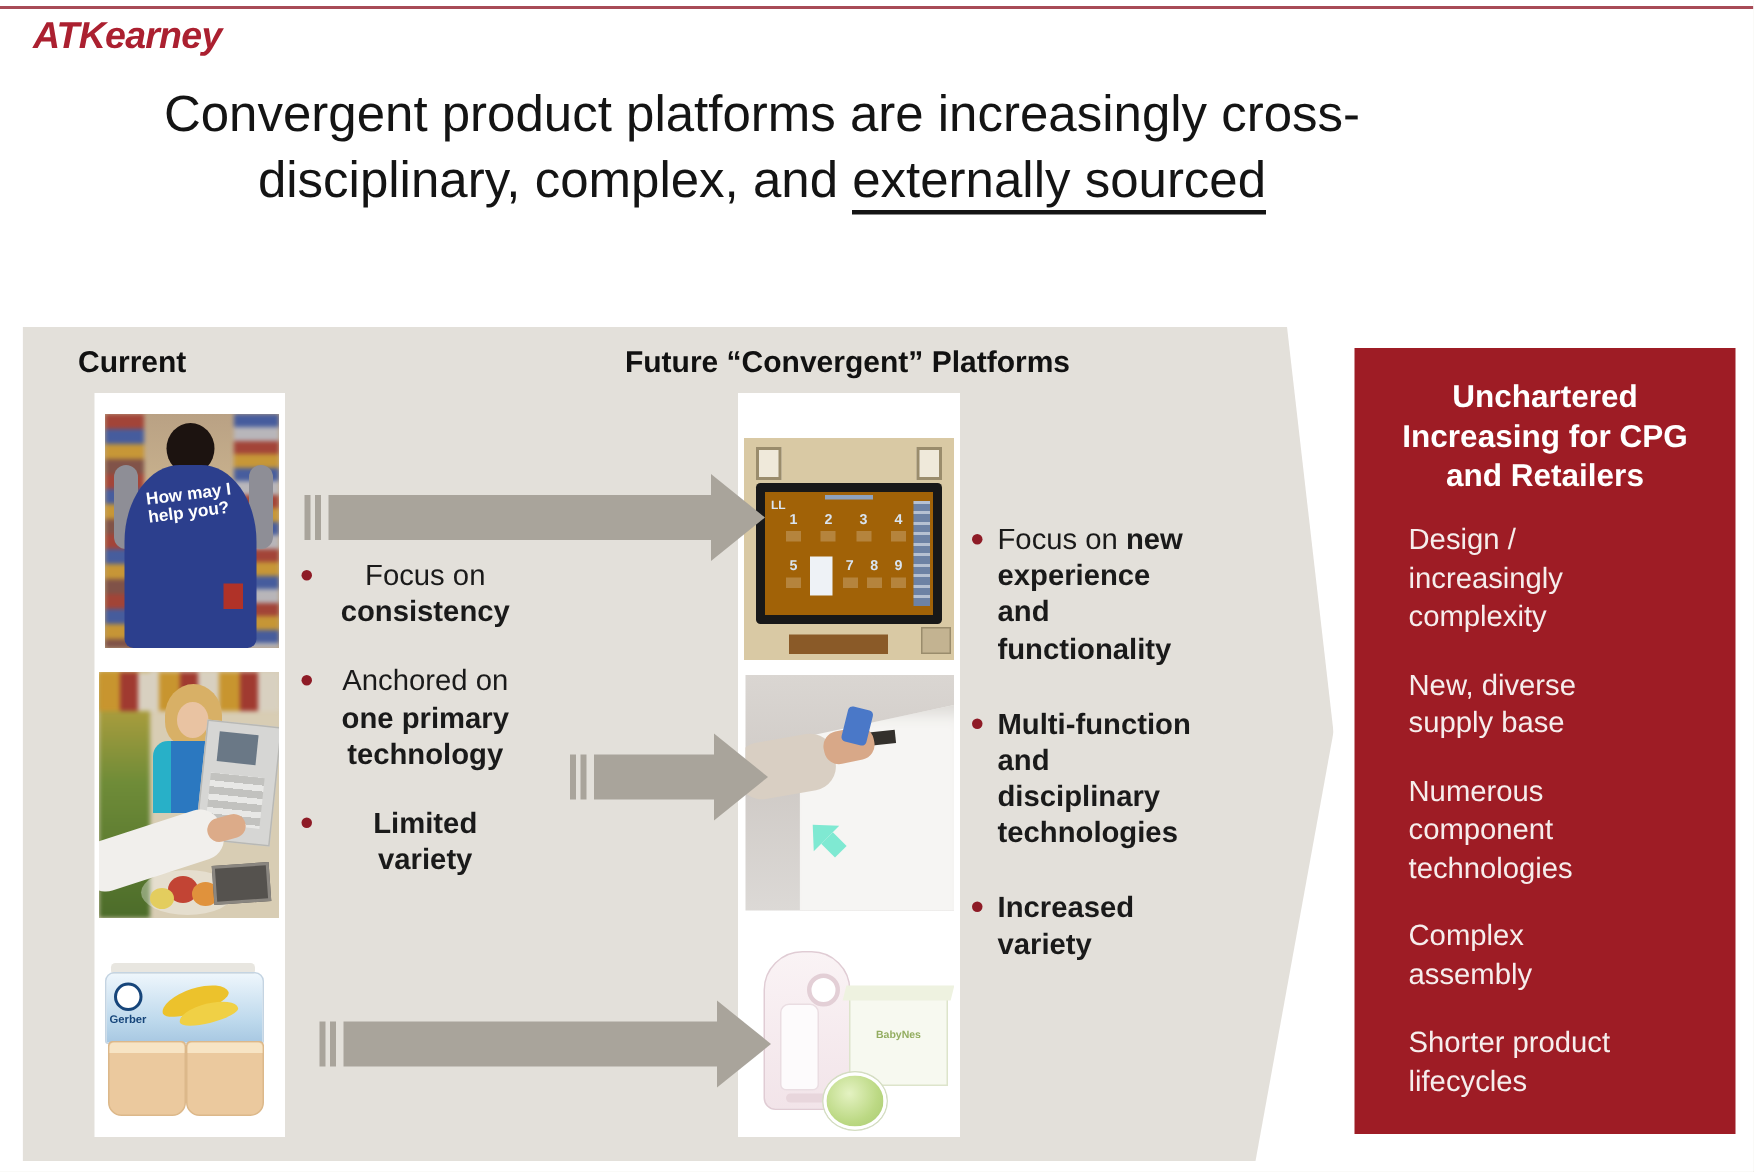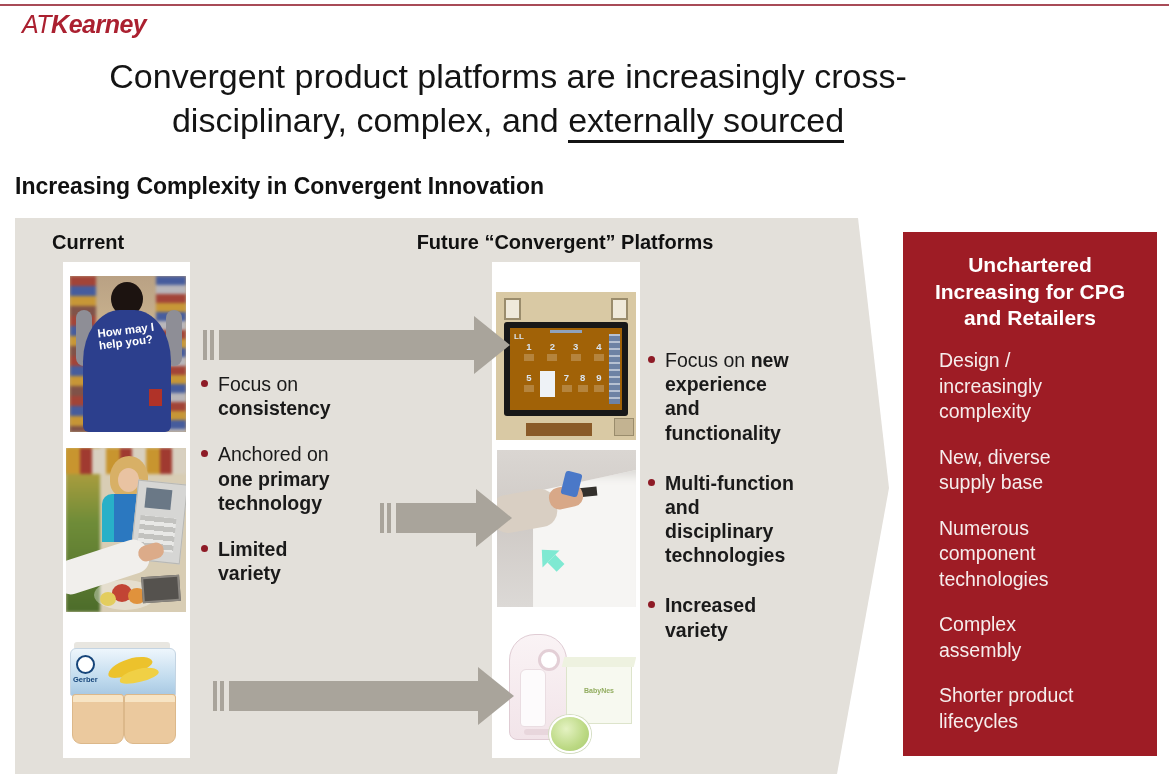--- a/index.html
+++ b/index.html
@@ -5,21 +5,21 @@
 <style>
   html,body { margin:0; padding:0; background:#ffffff; }
   .slide {
     position:relative; width:1169px; height:781px; background:#ffffff;
     font-family:"Liberation Sans", sans-serif; overflow:hidden; color:#1a1a1a;
   }
   .top-rule { position:absolute; top:4px; left:0; width:100%; height:2px; background:#a84b57; }
 
   .logo { position:absolute; left:22px; top:10px; font-size:25px; font-style:italic;
           color:#ab2030; letter-spacing:-0.5px; }
-  .logo .lg-at { font-weight:400; }
+  .logo .lg-at { font-weight:700; }
   .logo .lg-k  { font-weight:700; }
 
   .title { position:absolute; left:28px; top:54px; width:960px; font-size:34px;
            line-height:1.3; color:#141414;text-align:center; }
   .title .u { border-bottom:3px solid #141414; padding-bottom:1px; }
 
   .section-header { position:absolute; left:15px; top:173px; font-size:23px; font-weight:bold; color:#111; }
 
   
   .band { position:absolute; left:15px; top:218px; width:880px; height:556px; background:#e3e0da;
@@ -33,21 +33,21 @@
   .panel-left { left:63px;  top:262px; width:127px; height:496px; }
   .panel-mid  { left:492px; top:262px; width:148px; height:496px; }
 
   
   .bullets { position:absolute; list-style:none; margin:0; padding:0; }
   .bullets li { position:relative; padding-left:19px; font-size:19.5px; line-height:1.24; color:#1a1a1a; }
   .bullets li::before { content:""; position:absolute; left:2px; top:8px; width:7px; height:7px;
                         border-radius:50%; background:#8e1b26; }
   .bullets b { font-weight:bold; }
   .bullets-current { left:199px; top:372px; width:150px; }
-  .bullets-current li { margin-bottom:22px; }
+  .bullets-current li { margin-bottom:22px;text-align:center; }
   .bullets-future  { left:646px; top:348px; width:152px; }
   .bullets-future li { margin-bottom:26px; }
 
   
   .arrow { position:absolute; display:flex; align-items:center; height:58px; }
   .arrow .stripe { width:4px; height:30px; background:#a9a49b; margin-right:3px; flex:0 0 auto; }
   .arrow .stripe2 { margin-right:5px; }
   .arrow .shaft { flex:1 1 auto; height:30px; background:#a9a49b; }
   .arrow .head { flex:0 0 auto; width:0; height:0; border-top:29px solid transparent;
                  border-bottom:29px solid transparent; border-left:36px solid #a9a49b; }
@@ -207,21 +207,20 @@
 
   <div class="logo">
     <span class="lg-at">AT</span><span class="lg-k">Kearney</span>
   </div>
 
   <div class="title">
     <span>Convergent product platforms are increasingly cross-</span><br>
     <span>disciplinary, complex, and </span><span class="u">externally sourced</span>
   </div>
 
-  <div class="section-header">Increasing Complexity in Convergent Innovation</div>
 
   <div class="band"></div>
 
   <div class="col-header col-header-current">Current</div>
   <div class="col-header col-header-future">Future “Convergent” Platforms</div>
 
   <div class="panel panel-left"></div>
   <div class="panel panel-mid"></div>
 
   <div class="photo photo-associate">

